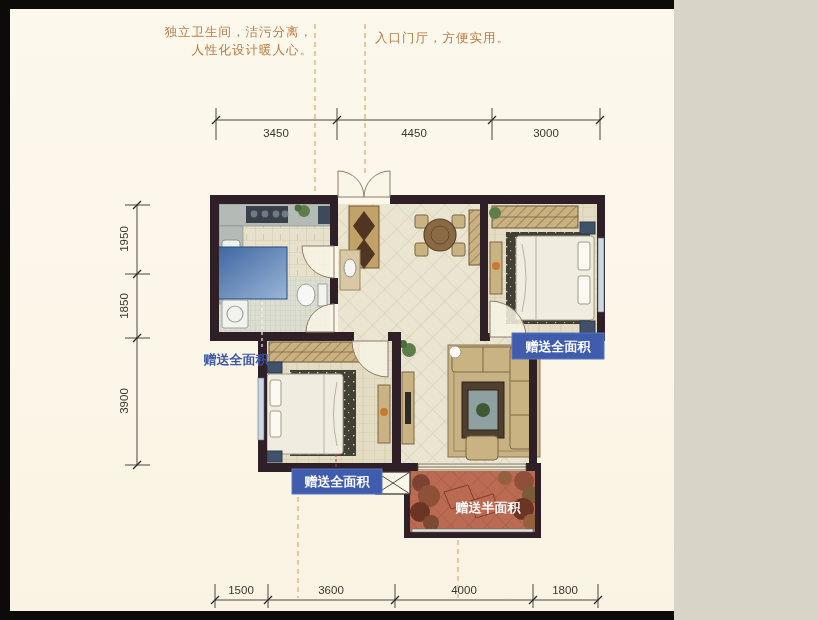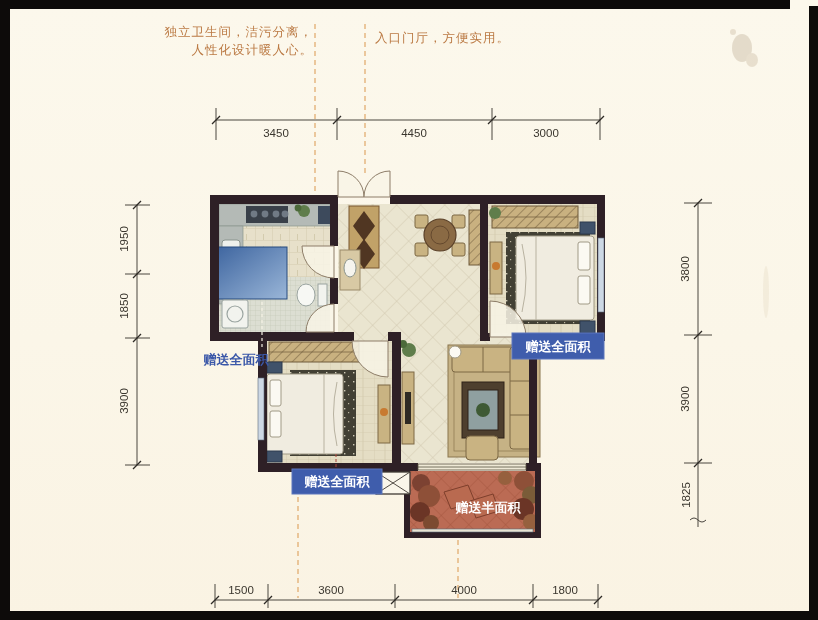--- a/index.html
+++ b/index.html
@@ -1,17 +1,17 @@
 <!DOCTYPE html>
 <html><head>
 <meta charset="utf-8">
 <style>
   html,body{margin:0;padding:0;background:#d8d4c8;}
   .page{
-    position:relative;width:818px;height:620px;overflow:hidden;
+    position:relative;width:674px;height:620px;overflow:hidden;
     background:linear-gradient(180deg,#fcf8ec 0%,#fbf6e8 55%,#faf3e3 100%);
     font-family:"Liberation Sans","DejaVu Sans",sans-serif;
   }
   svg{position:absolute;left:0;top:0;}
   .anno{font-size:12.5px;fill:#bb7a44;letter-spacing:1px;}
   .dim{font-size:11.5px;fill:#3a362e;}
   .dimline{stroke:#4a463f;stroke-width:1;fill:none;}
   .slash{stroke:#2e2b26;stroke-width:1.3;}
   .giftblue{font-size:13px;font-weight:600;fill:#ffffff;}
   .giftblue-text{font-size:13px;font-weight:600;fill:#3a57a8;}

